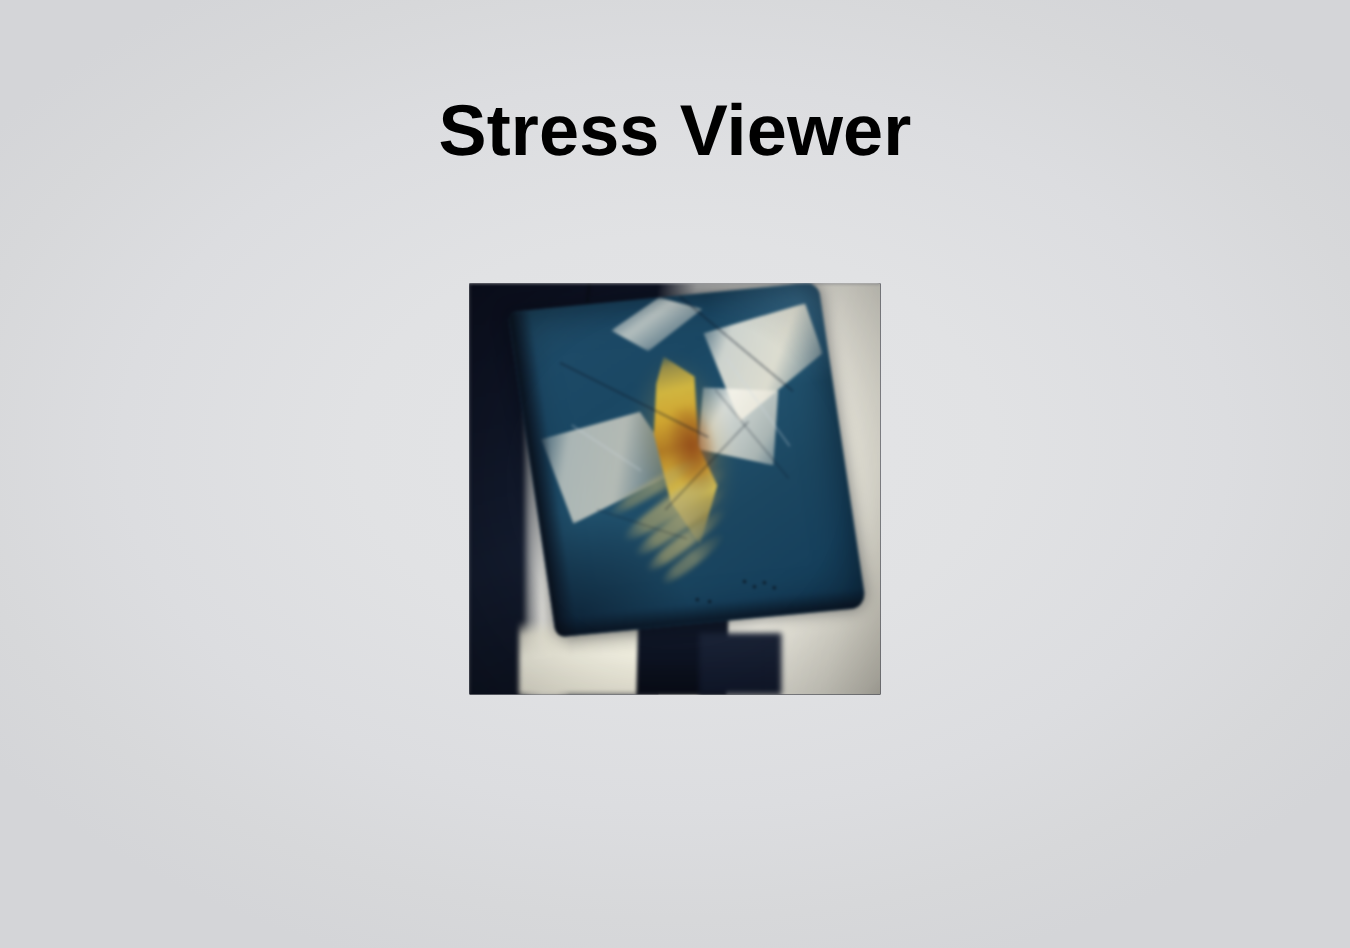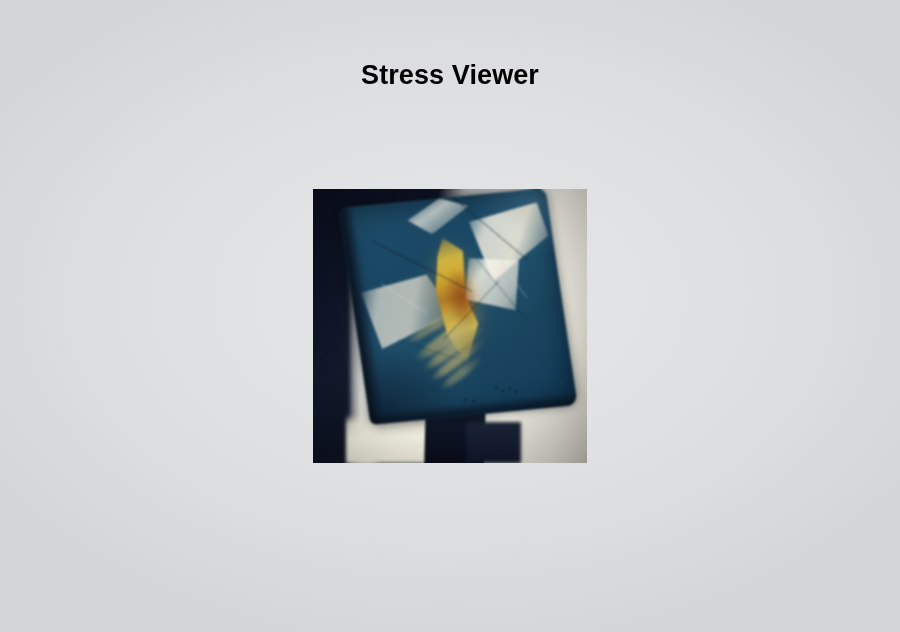--- a/index.html
+++ b/index.html
@@ -28,21 +28,21 @@
         #d4d5d8 100%);
   }
 
   
   #title {
     position: absolute;
     left: 0;
     right: 0;
     top: 60px;
     text-align: center;
-    font-size: 27px;
+    font-size: 48px;
     line-height: 1.16;
     font-weight: bold;
     letter-spacing: 0.1px;
     color: #000000;
     font-family: "Liberation Sans", sans-serif;
     white-space: nowrap;
     user-select: none;
   }
 
   

